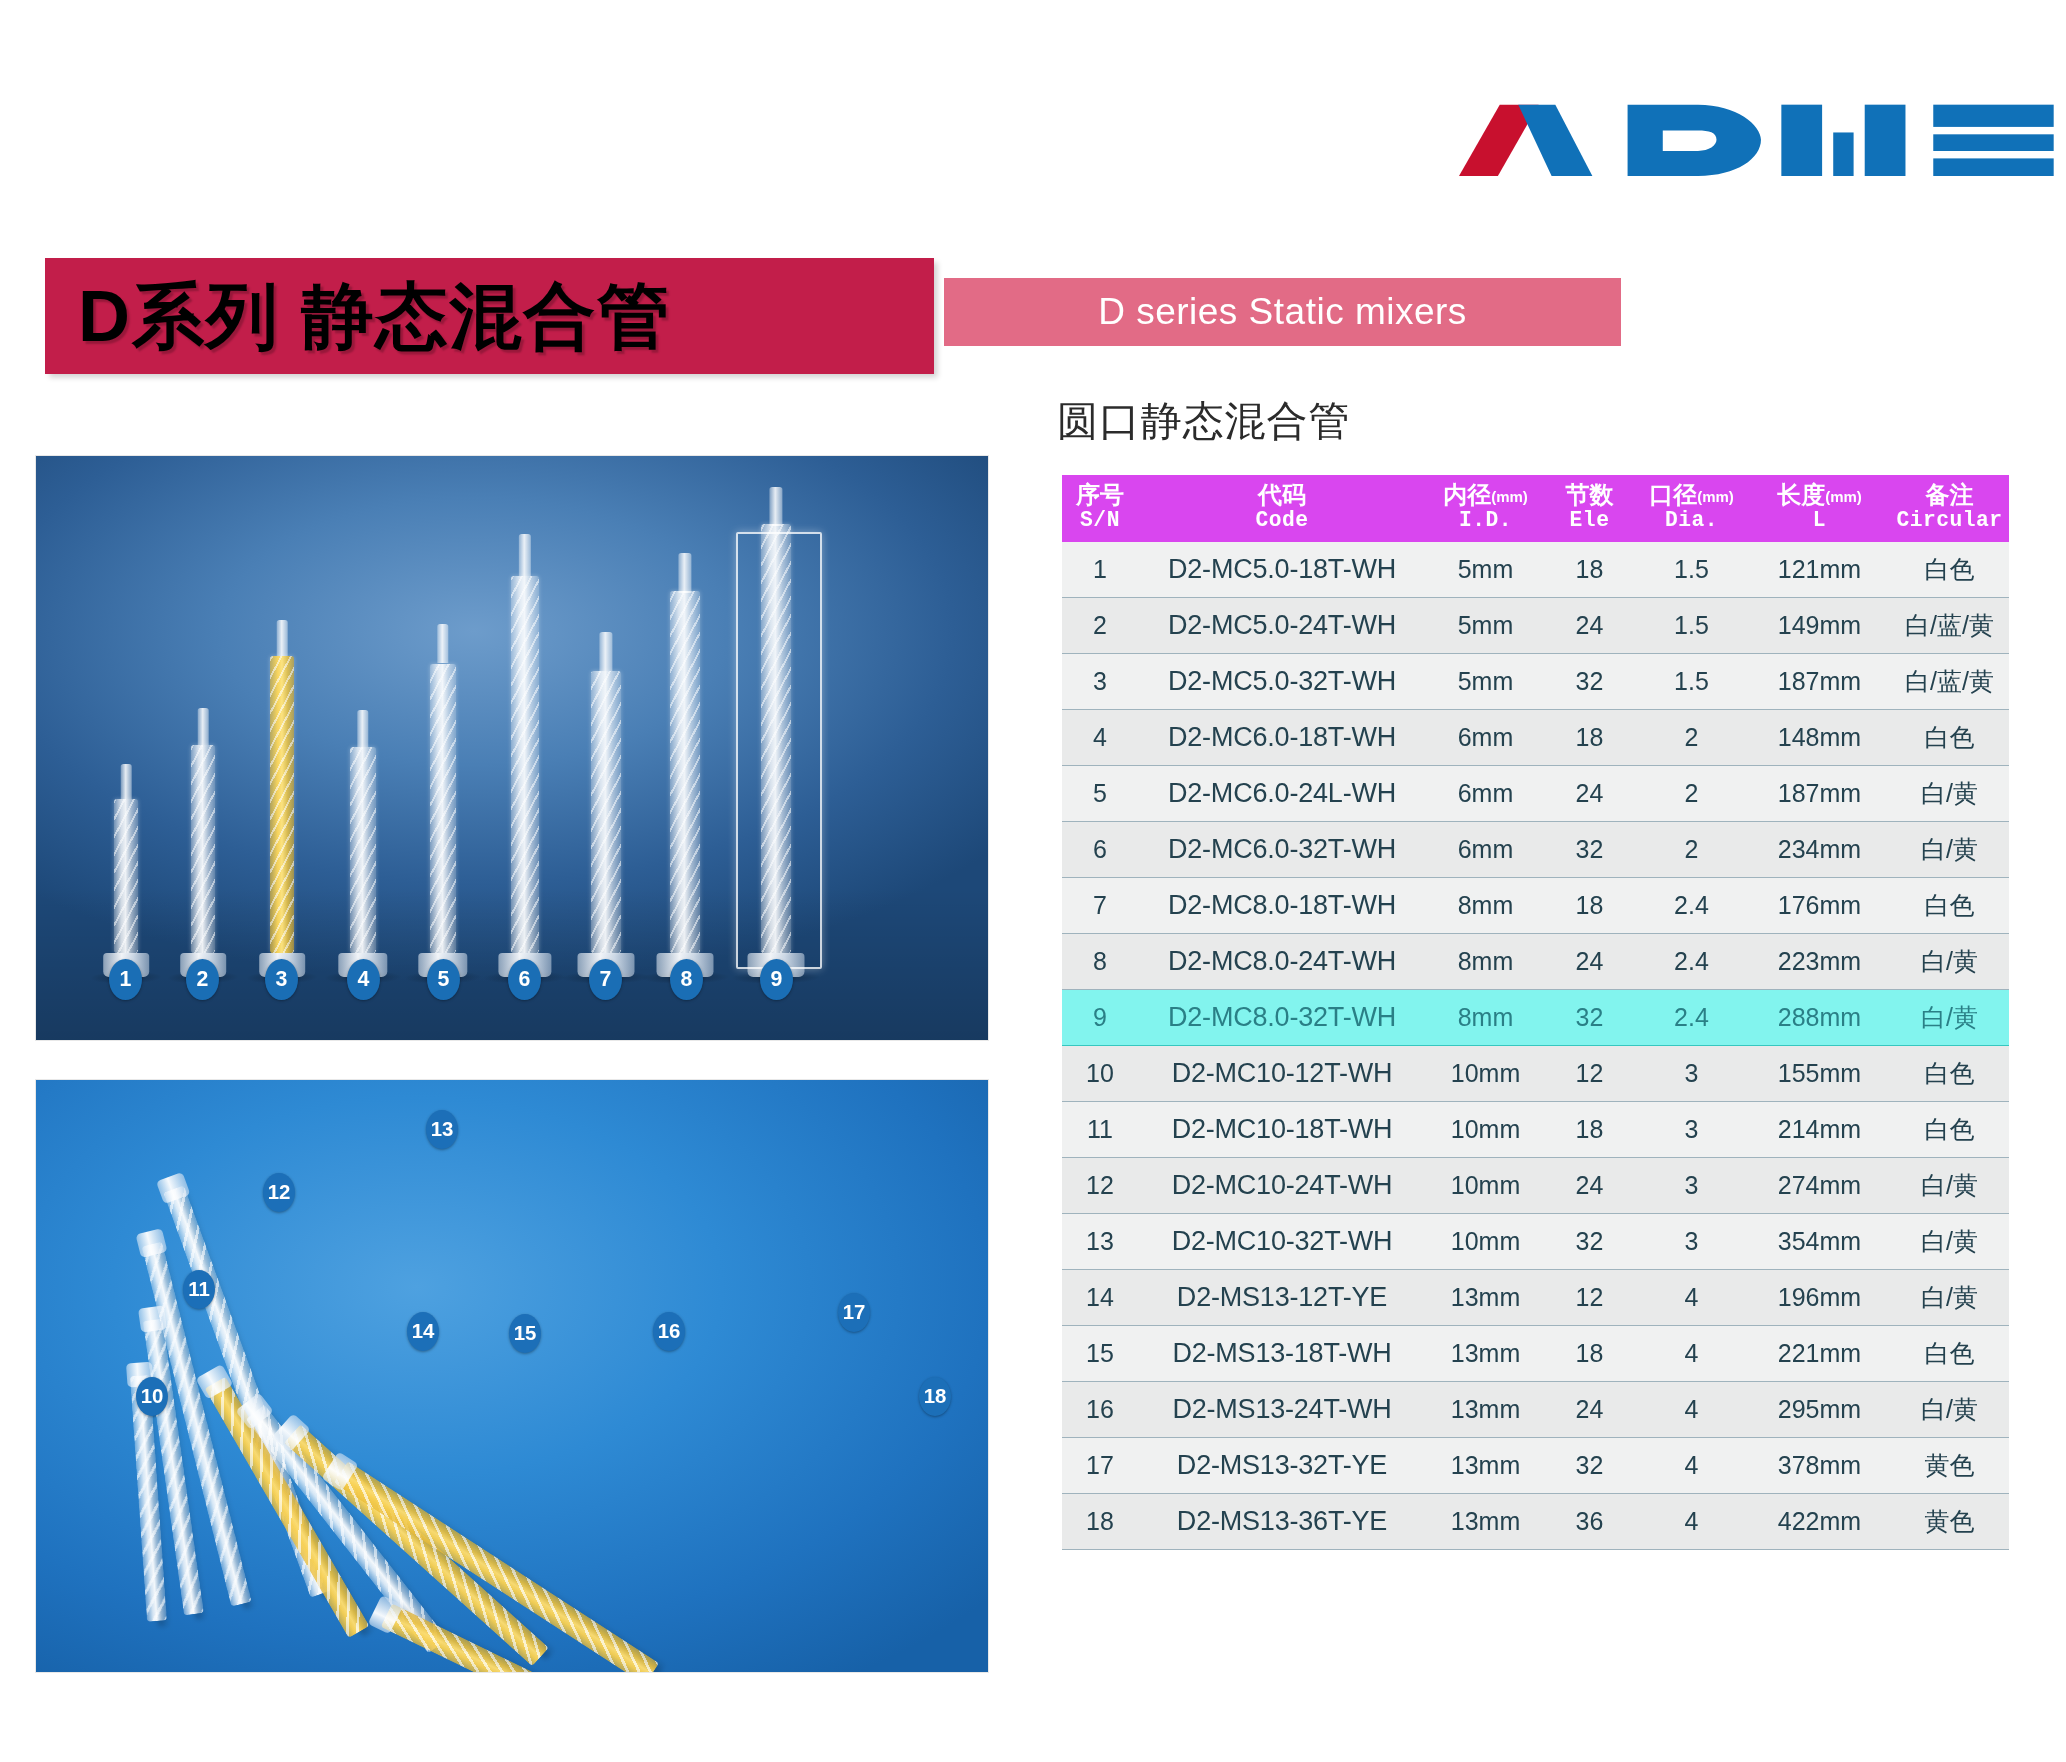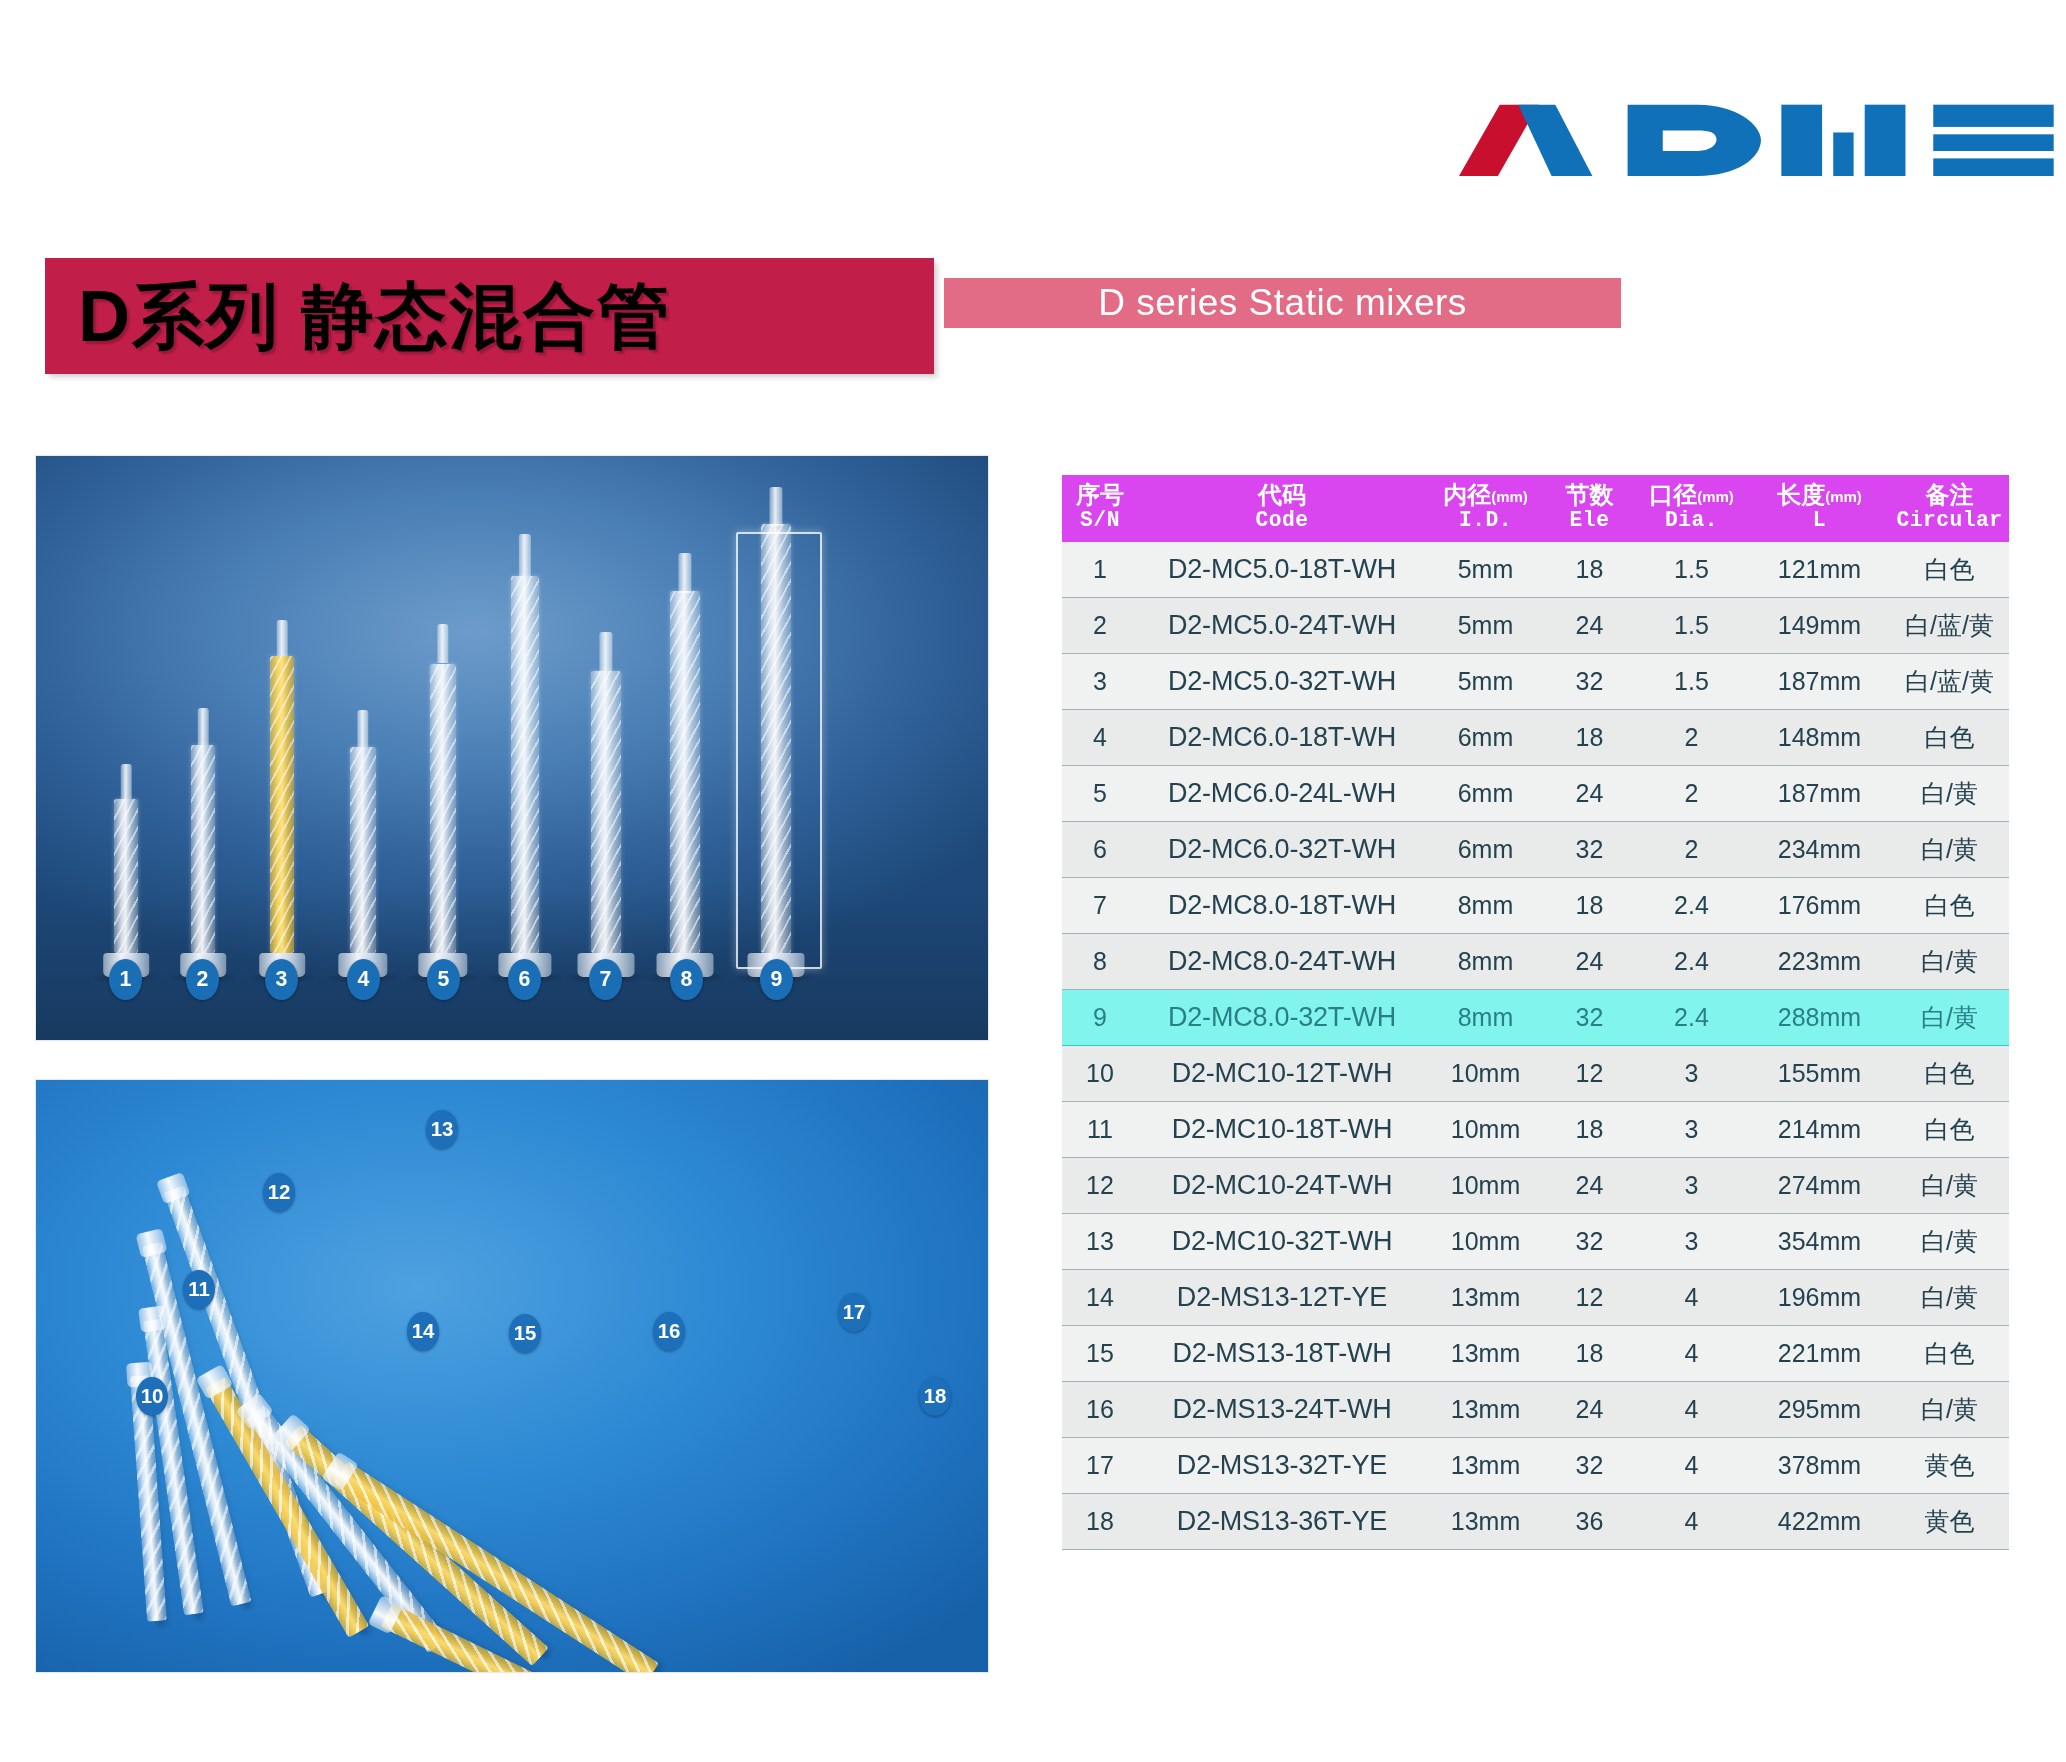--- a/index.html
+++ b/index.html
@@ -37,21 +37,21 @@
     font-size: 72px;
     font-weight: bold;
     letter-spacing: 1.9px;
     line-height: 1;
     white-space: nowrap;
     text-shadow: 2.8px 2.8px 1.9px rgba(0,0,0,0.22);
   }
   #title-banner-en {
     position: absolute;
     left: 944px; top: 278px;
-    width: 677px; height: 50px;
+    width: 677px; height: 68px;
     background: #E26B86;
     display: flex; align-items: center; justify-content: center;
   }
   #title-banner-en .t {
     color: #ffffff;
     font-size: 37px;
     font-weight: normal;
     white-space: nowrap;
     letter-spacing: 0.5px;
   }
@@ -441,20 +441,21 @@
   <div class="badge" style="left:227px; top:93px;">12</div>
   <div class="badge" style="left:390px; top:30px;">13</div>
   <div class="badge" style="left:371px; top:232px;">14</div>
   <div class="badge" style="left:473px; top:234px;">15</div>
   <div class="badge" style="left:617px; top:232px;">16</div>
   <div class="badge" style="left:802px; top:213px;">17</div>
   <div class="badge" style="left:883px; top:297px;">18</div>
 </div>
 
 <div id="section-heading">
+  <span class="cn">圆口静态混合管</span>
 </div>
 
 <table id="spec-table">
   <colgroup>
     <col class="col-sn">
       <col class="col-code">
       <col class="col-id">
     <col class="col-ele">
       <col class="col-dia">
       <col class="col-l">

